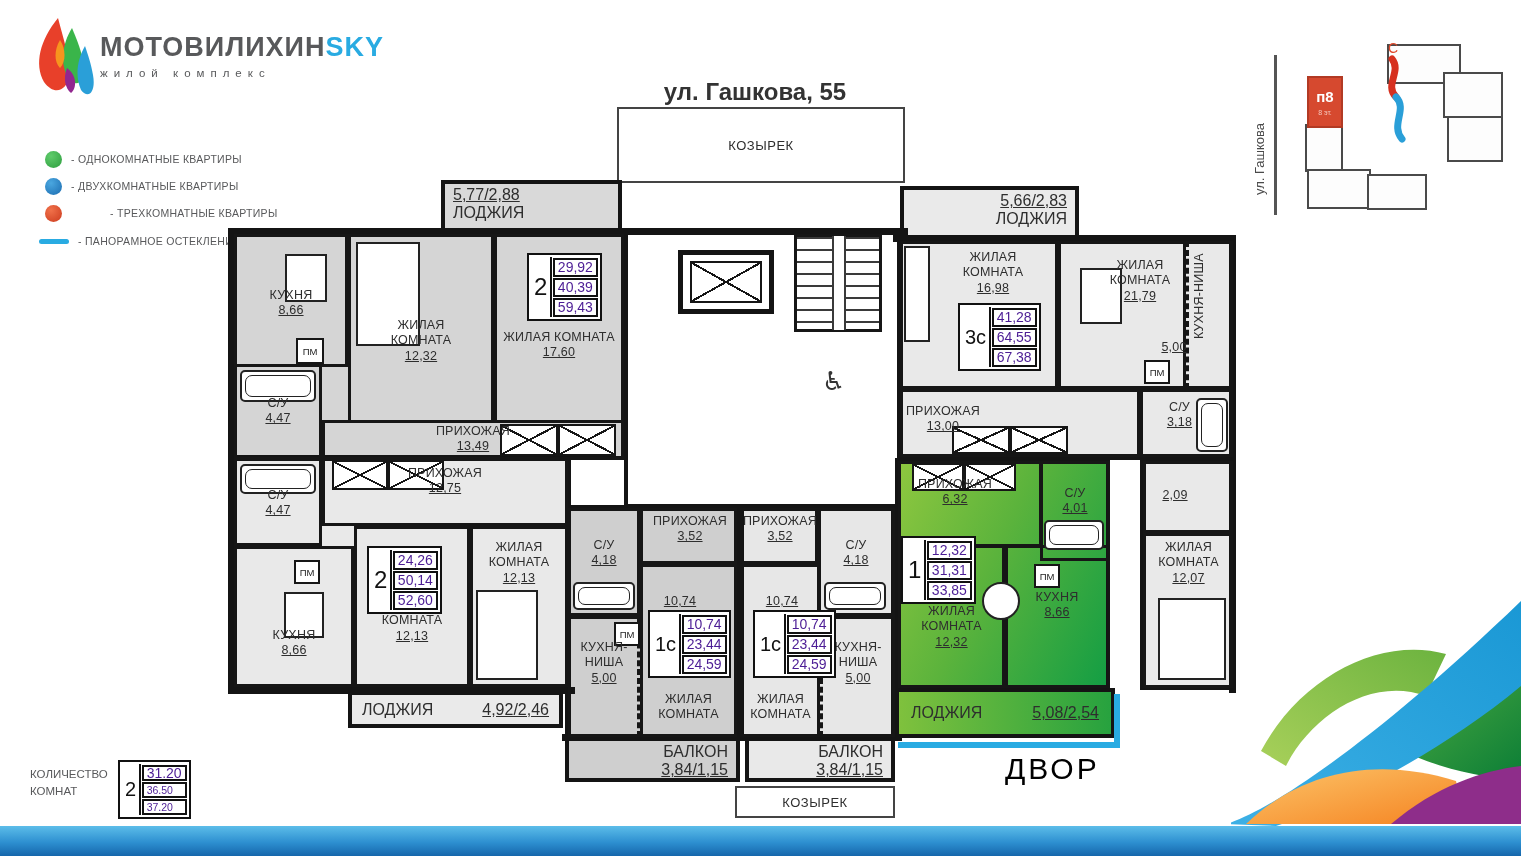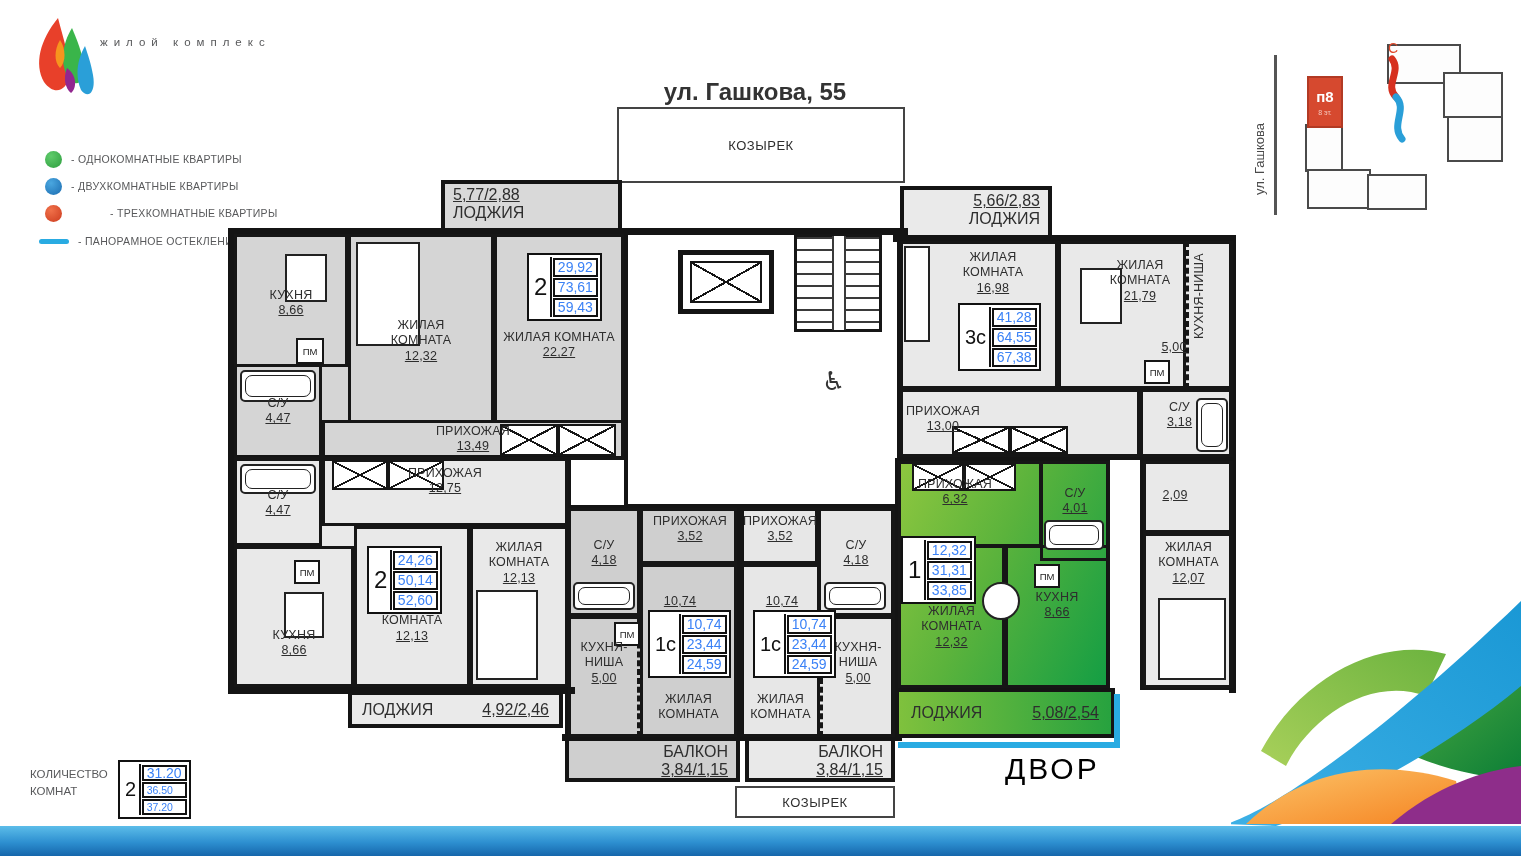--- a/index.html
+++ b/index.html
@@ -21,21 +21,21 @@
   .tile{position:absolute;border:3px solid #161616;box-sizing:border-box;}
   .wall{position:absolute;background:#141414;}
   .rl{position:absolute;font-size:12.5px;line-height:1.22;color:#2e2e2e;text-align:center;letter-spacing:0.2px;}
   .ar{text-decoration:underline;}
   .pm{position:absolute;border:2px solid #161616;background:#fff;font-size:9.5px;
       display:flex;align-items:center;justify-content:center;color:#222;box-sizing:border-box;}
   .ibox{position:absolute;background:#fff;border:2.5px solid #111;display:flex;padding:2px;box-sizing:border-box;}
   .ibox-type{display:flex;align-items:center;justify-content:center;font-size:24px;color:#111;
              padding:0 3px;border-right:2px solid #111;}
   .ibox-vals{display:flex;flex-direction:column;}
-  .ibox-vals div{border:2px solid #111;margin:0.5px;padding:0 3px;font-size:14px;line-height:15px;color:#3b82f6;background:#fff;}
+  .ibox-vals div{border:2px solid #111;margin:0.5px;padding:0 3px;font-size:14px;line-height:15px;color:#4c1d95;background:#fff;}
   .xbox{position:absolute;border:2px solid #161616;box-sizing:border-box;background:
       linear-gradient(to top right, rgba(0,0,0,0) calc(50% - 1px), #161616 calc(50% - 1px) calc(50% + 1px), rgba(0,0,0,0) calc(50% + 1px)),
       linear-gradient(to bottom right, rgba(0,0,0,0) calc(50% - 1px), #161616 calc(50% - 1px) calc(50% + 1px), rgba(0,0,0,0) calc(50% + 1px)),#fff;}
   .tub{position:absolute;border:2px solid #222;border-radius:5px;background:#fff;box-sizing:border-box;}
   .tub::after{content:'';position:absolute;inset:3px;border:1.5px solid #222;border-radius:7px;}
   .furn{position:absolute;border:2px solid #222;background:#fff;box-sizing:border-box;}
   .circ{border-radius:50%;}
   .stairs{position:absolute;border:3px solid #161616;box-sizing:border-box;
       background:repeating-linear-gradient(to bottom,#3a3a3a 0 2px,#fff 2px 12px);}
   .rail{position:absolute;background:#fff;border-left:2px solid #3a3a3a;border-right:2px solid #3a3a3a;}
@@ -56,20 +56,21 @@
 <div class="page">
 
   <svg class="abs" style="left:30px;top:14px;" width="64" height="88" viewBox="0 0 64 88">
     <path d="M28,4 C10,26 4,50 14,68 C24,82 37,77 39,62 C41,46 33,24 28,4 Z" fill="#e8402a"></path>
     <path d="M42,14 C32,30 30,50 38,64 C46,75 56,68 54,52 C52,38 47,26 42,14 Z" fill="#3ab54a"></path>
     <path d="M55,32 C47,46 45,62 51,76 C59,86 66,77 63,61 C61,49 58,41 55,32 Z" fill="#2a9fd8"></path>
     <path d="M37,54 C33,64 35,74 41,79 C47,74 47,61 37,54 Z" fill="#92278f"></path>
     <path d="M30,26 C24,36 24,48 30,54 C36,48 36,35 30,26 Z" fill="#f7941e"></path>
   </svg>
   <div class="abs" style="left:100px;top:32px;">
+    <div class="logo-main"><span>МОТОВИЛИХИН</span><span class="logo-accent">SKY</span></div>
     <div class="logo-sub">жилой комплекс</div>
   </div>
 
   <div class="legend-row" style="left:45px;top:150px;">
     <span class="dot" style="background:radial-gradient(circle at 35% 30%,#5fcb6b,#2e9e3f);"></span>
     <span class="legend-label">- ОДНОКОМНАТНЫЕ КВАРТИРЫ</span>
   </div>
   <div class="legend-row" style="left:45px;top:177px;">
     <span class="dot" style="background:radial-gradient(circle at 35% 30%,#4aa7e0,#1b6cb0);"></span>
     <span class="legend-label">- ДВУХКОМНАТНЫЕ КВАРТИРЫ</span>
@@ -110,21 +111,21 @@
   </div>
 
   <div class="canopy" style="left:617px;top:107px;width:288px;height:76px;">КОЗЫРЕК</div>
 
   <div class="blk" style="left:441px;top:180px;width:181px;height:58px;background:#d9d9d9;">
     <div class="loggia-lbl" style="position:absolute;left:8px;top:2px;">
       <div class="ar">5,77/2,88</div>
       <div>ЛОДЖИЯ</div>
     </div>
   </div>
-  <div class="blk" style="left:900px;top:186px;width:152px;height:56px;background:#eaeaea;">
+  <div class="blk" style="left:900px;top:186px;width:179px;height:56px;background:#eaeaea;">
     <div class="loggia-lbl" style="position:absolute;right:8px;top:2px;text-align:right;">
       <div class="ar">5,66/2,83</div>
       <div>ЛОДЖИЯ</div>
     </div>
   </div>
 
   <div class="blk" style="left:231px;top:231px;width:396px;height:229px;background:#d5d5d5;"></div>
   <div class="blk" style="left:231px;top:455px;width:340px;height:235px;background:#e9e9e9;"></div>
   <div class="blk" style="left:624px;top:231px;width:280px;height:277px;background:#ffffff;"></div>
   <div class="blk" style="left:565px;top:505px;width:175px;height:235px;background:#cfcfcf;"></div>
@@ -154,35 +155,35 @@
   <div class="rl" style="left:251px;top:288px;width:80px;">
     <div>КУХНЯ</div>
     <div class="ar">8,66</div>
   </div>
   <div class="rl" style="left:366px;top:318px;width:110px;">
     <div>ЖИЛАЯ КОМНАТА</div>
     <div class="ar">12,32</div>
   </div>
   <div class="rl" style="left:499px;top:330px;width:120px;">
     <div>ЖИЛАЯ КОМНАТА</div>
-    <div class="ar">22,27</div>
+    <div class="ar">17,60</div>
   </div>
   <div class="rl" style="left:248px;top:396px;width:60px;">
     <div>С/У</div>
     <div class="ar">4,47</div>
   </div>
   <div class="rl" style="left:393px;top:424px;width:160px;">
     <div>ПРИХОЖАЯ</div>
     <div class="ar">13,49</div>
   </div>
   <div class="ibox" style="left:527px;top:253px;">
     <div class="ibox-type">2</div>
     <div class="ibox-vals">
       <div>29,92</div>
-      <div>73,61</div>
+      <div>40,39</div>
       <div>59,43</div>
     </div>
   </div>
 
   <div class="tile" style="left:234px;top:458px;width:88px;height:88px;"></div>
   <div class="tile" style="left:322px;top:458px;width:246px;height:68px;"></div>
   <div class="tile" style="left:234px;top:546px;width:120px;height:141px;"></div>
   <div class="tile" style="left:354px;top:526px;width:116px;height:161px;"></div>
   <div class="tile" style="left:470px;top:526px;width:98px;height:161px;"></div>
   <div class="tub" style="left:240px;top:464px;width:76px;height:30px;"></div>

